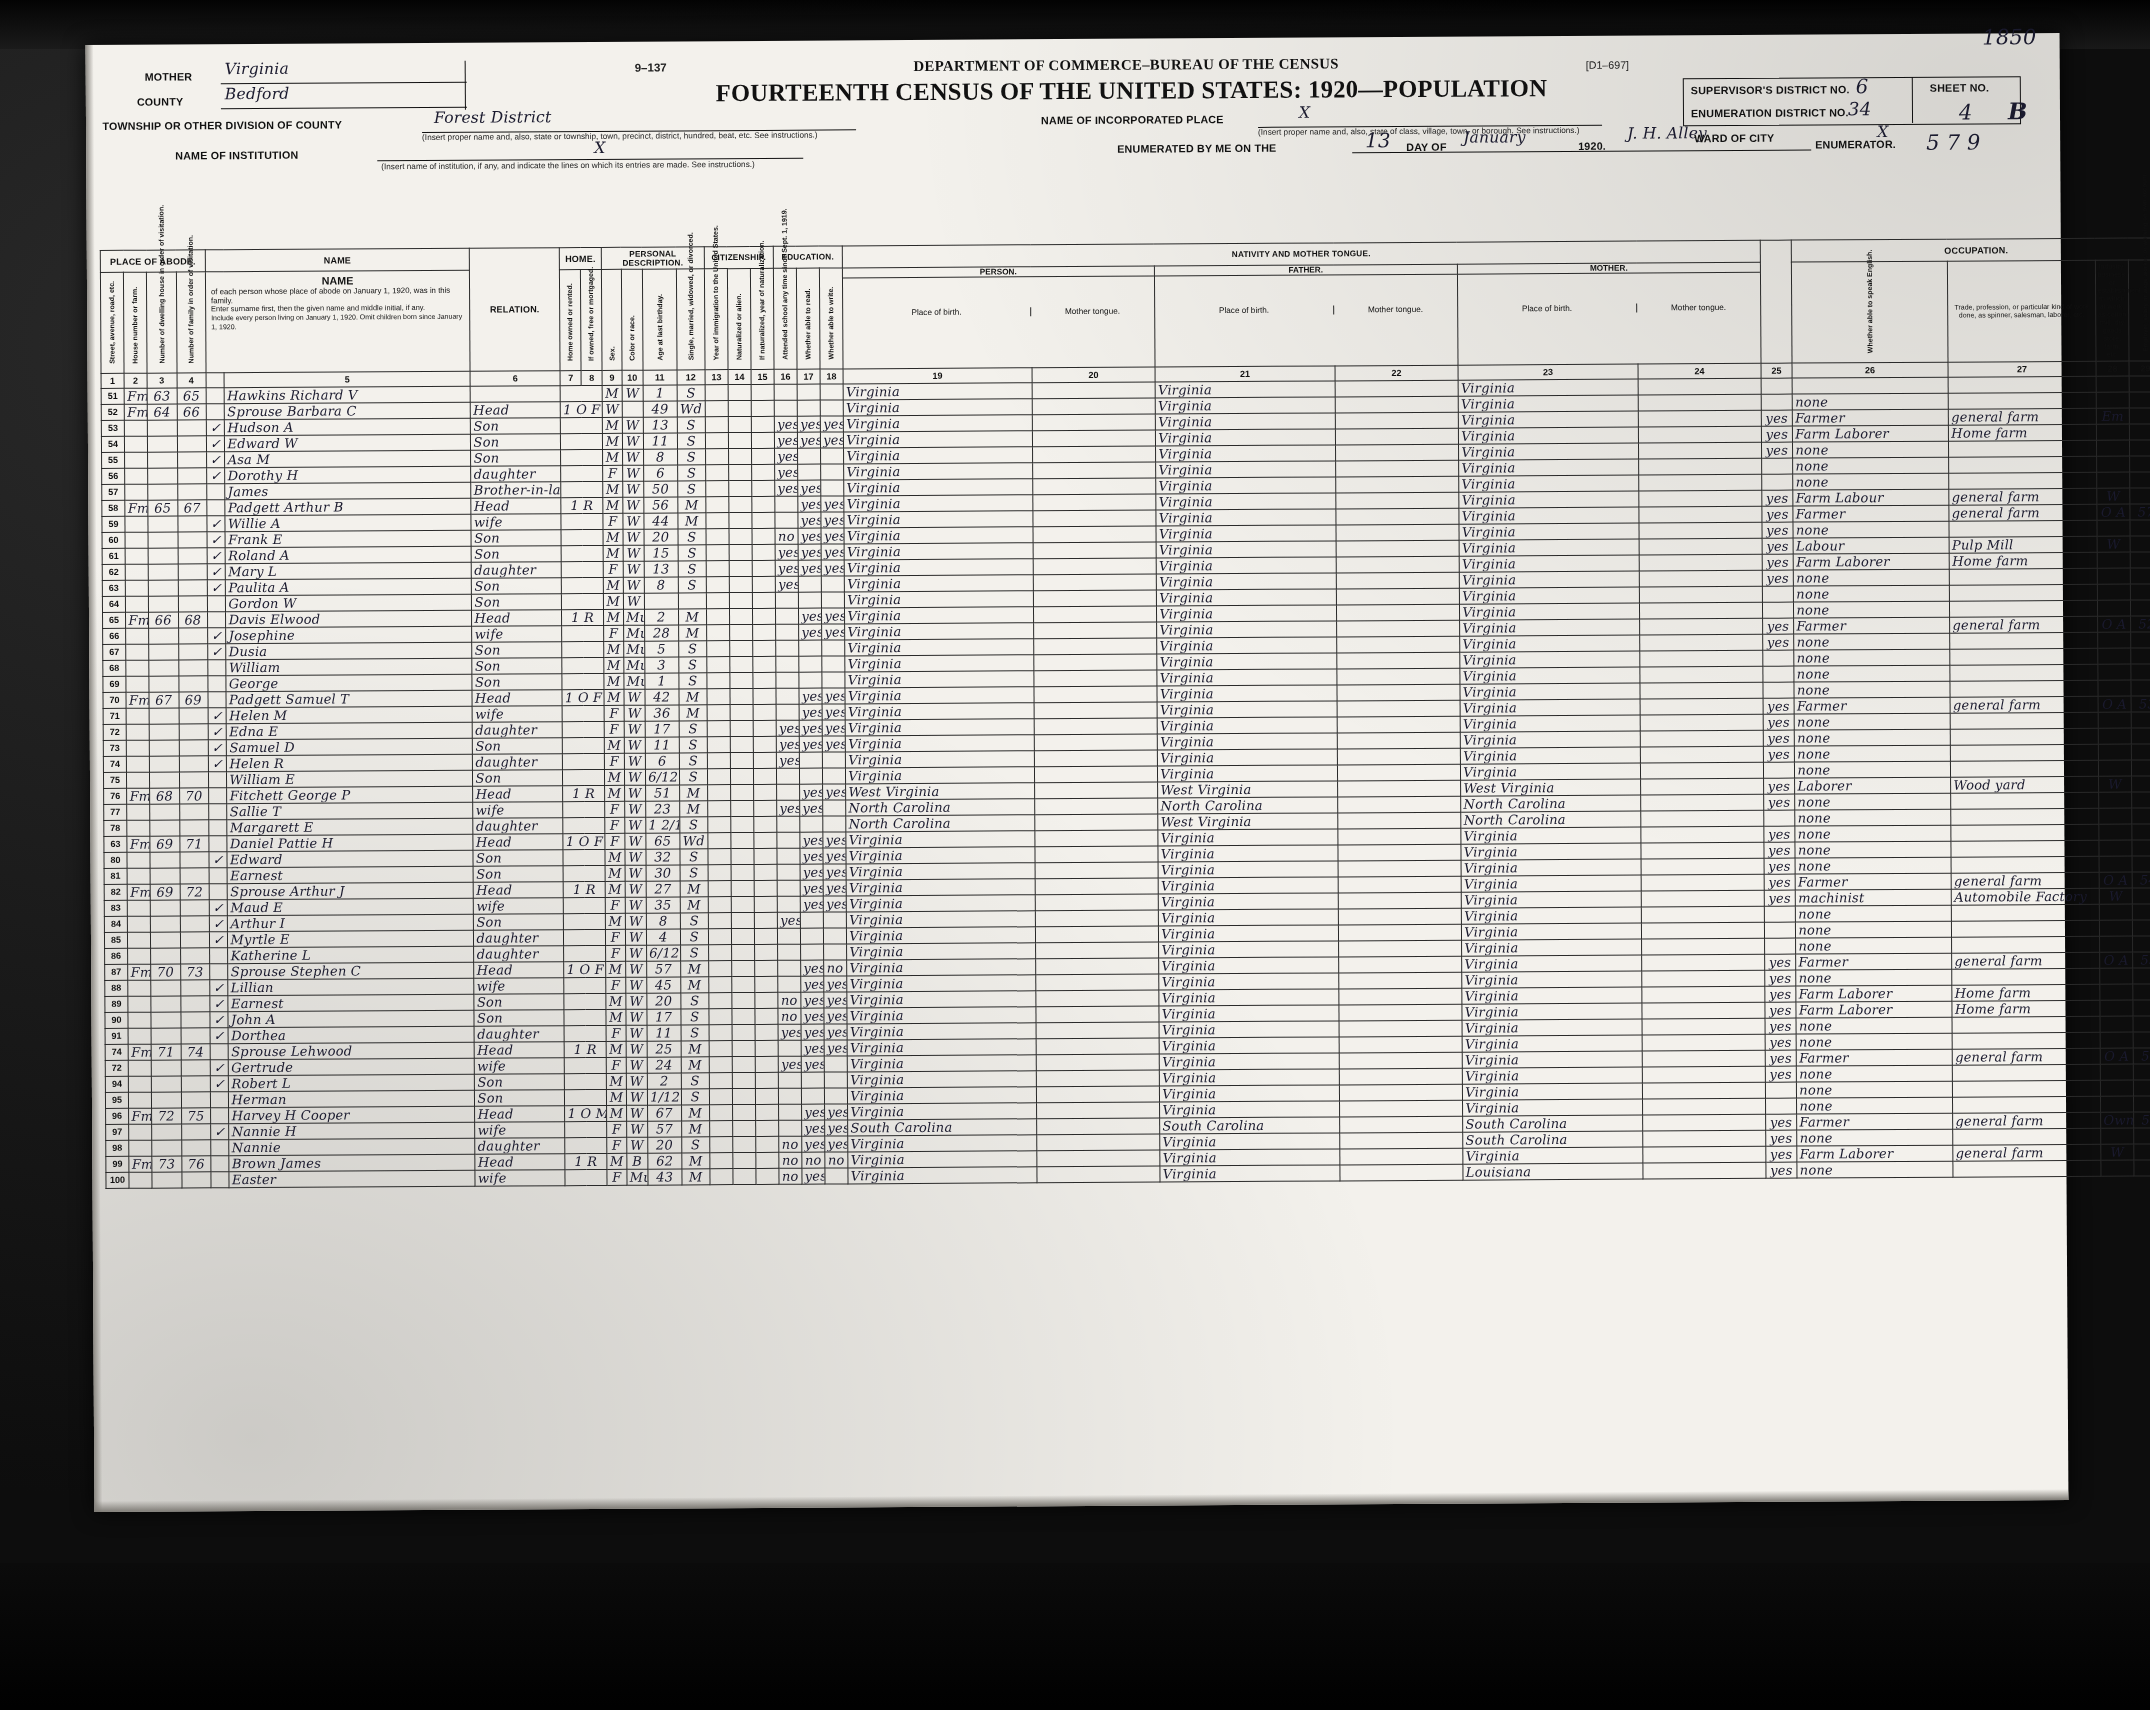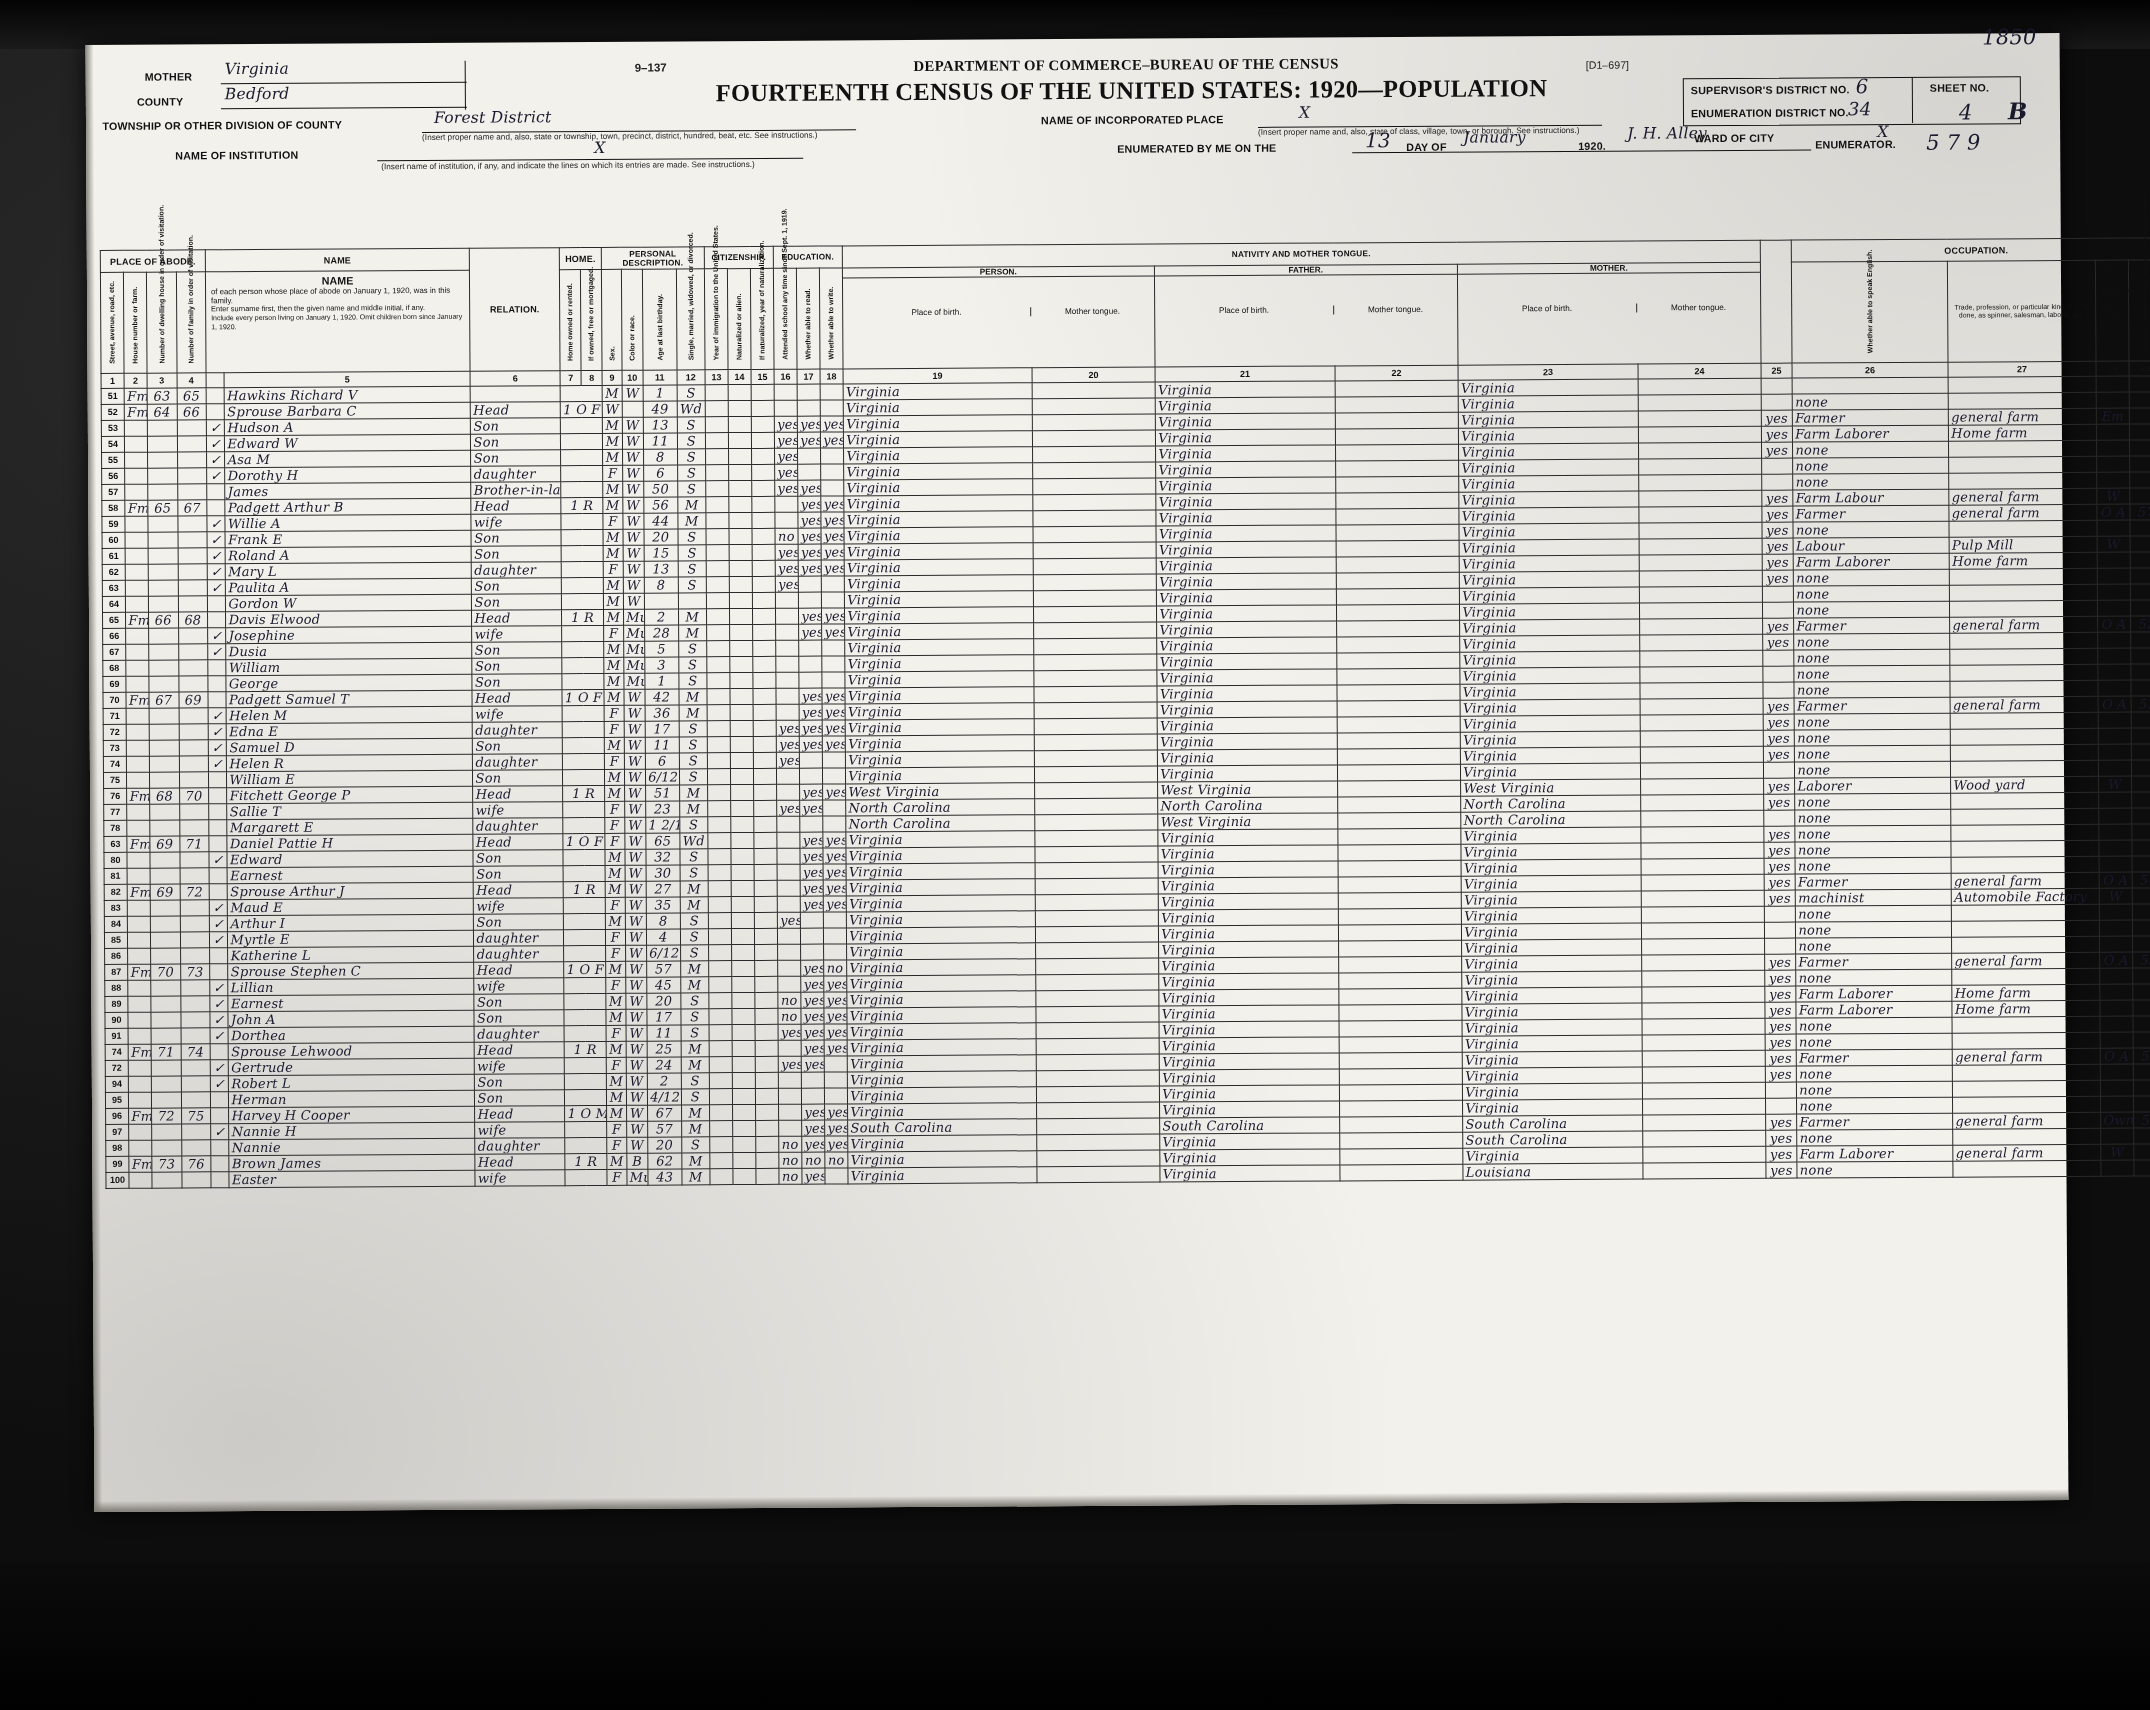--- a/index.html
+++ b/index.html
@@ -4111,21 +4111,21 @@
             <td colspan="2">
               <div class="hand sm" style="text-align: center;"></div>
             </td>
             <td>
               <div class="hand sm" style="text-align: center;">M</div>
             </td>
             <td>
               <div class="hand sm" style="text-align: center;">W</div>
             </td>
             <td>
-              <div class="hand sm" style="text-align: center;">4/12</div>
+              <div class="hand sm" style="text-align: center;">1/12</div>
             </td>
             <td>
               <div class="hand sm" style="text-align: center;">S</div>
             </td>
             <td>
               <div class="hand sm" style="text-align: center;"></div>
             </td>
             <td>
               <div class="hand sm" style="text-align: center;"></div>
             </td>

